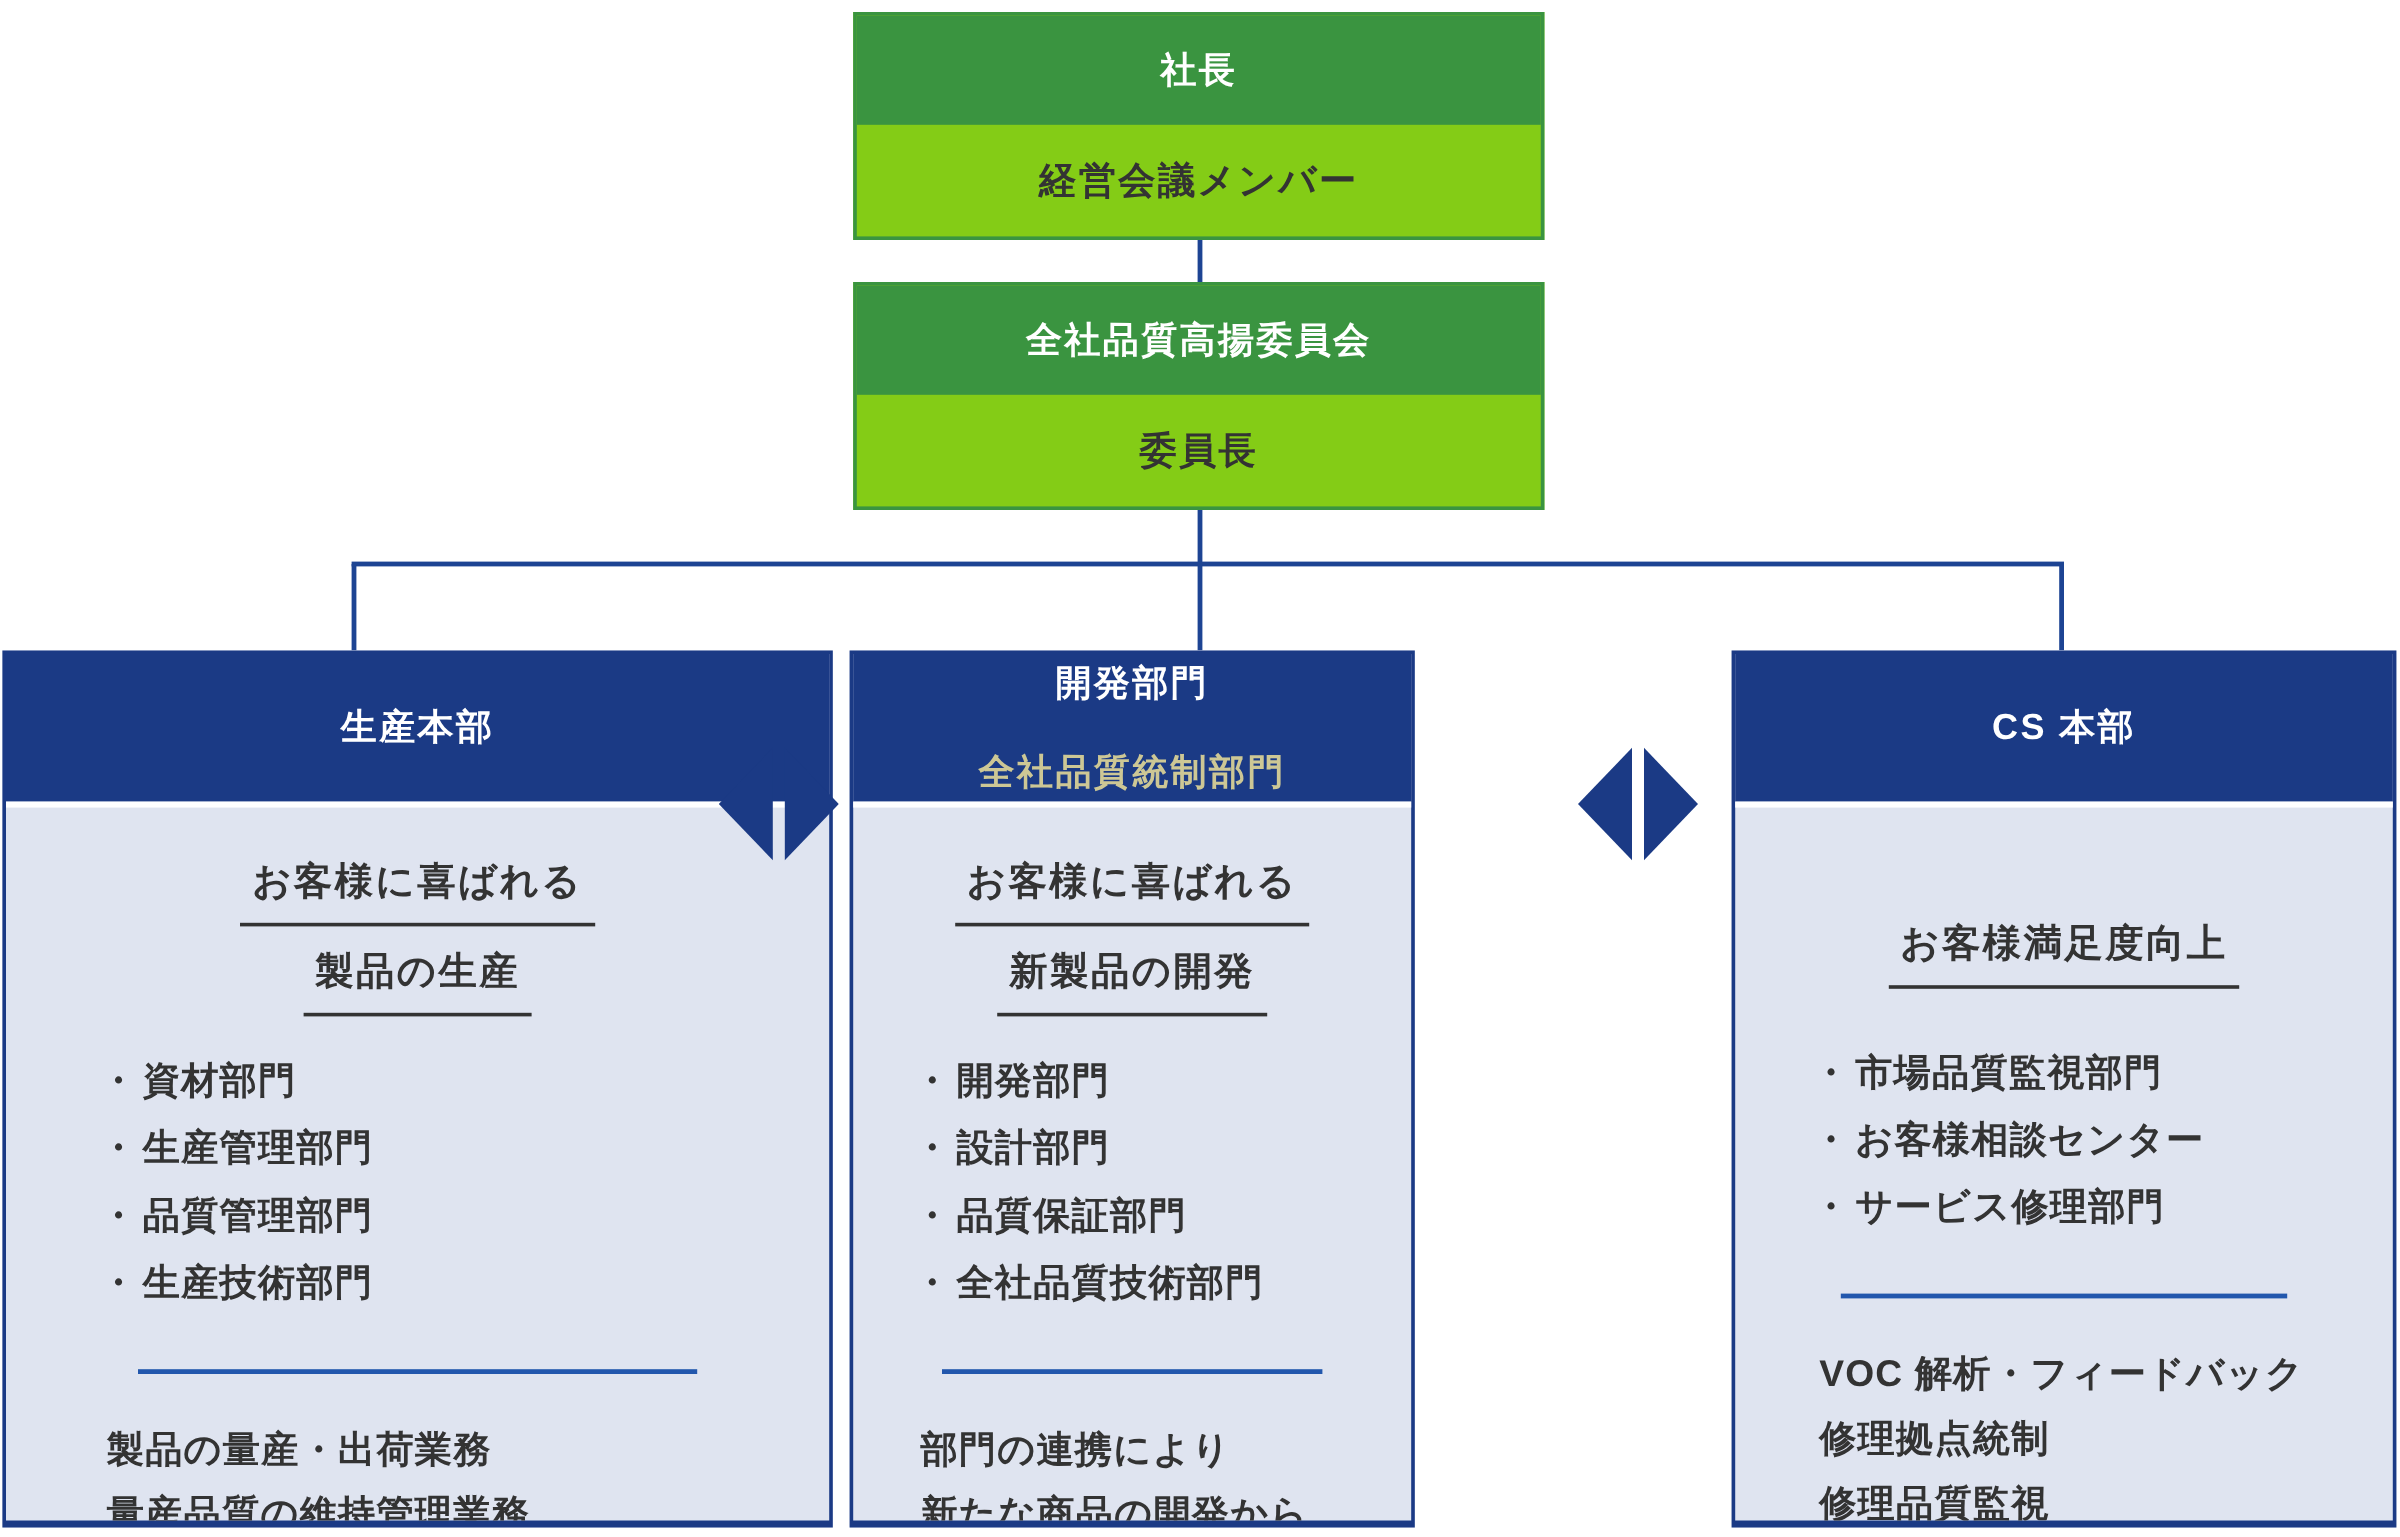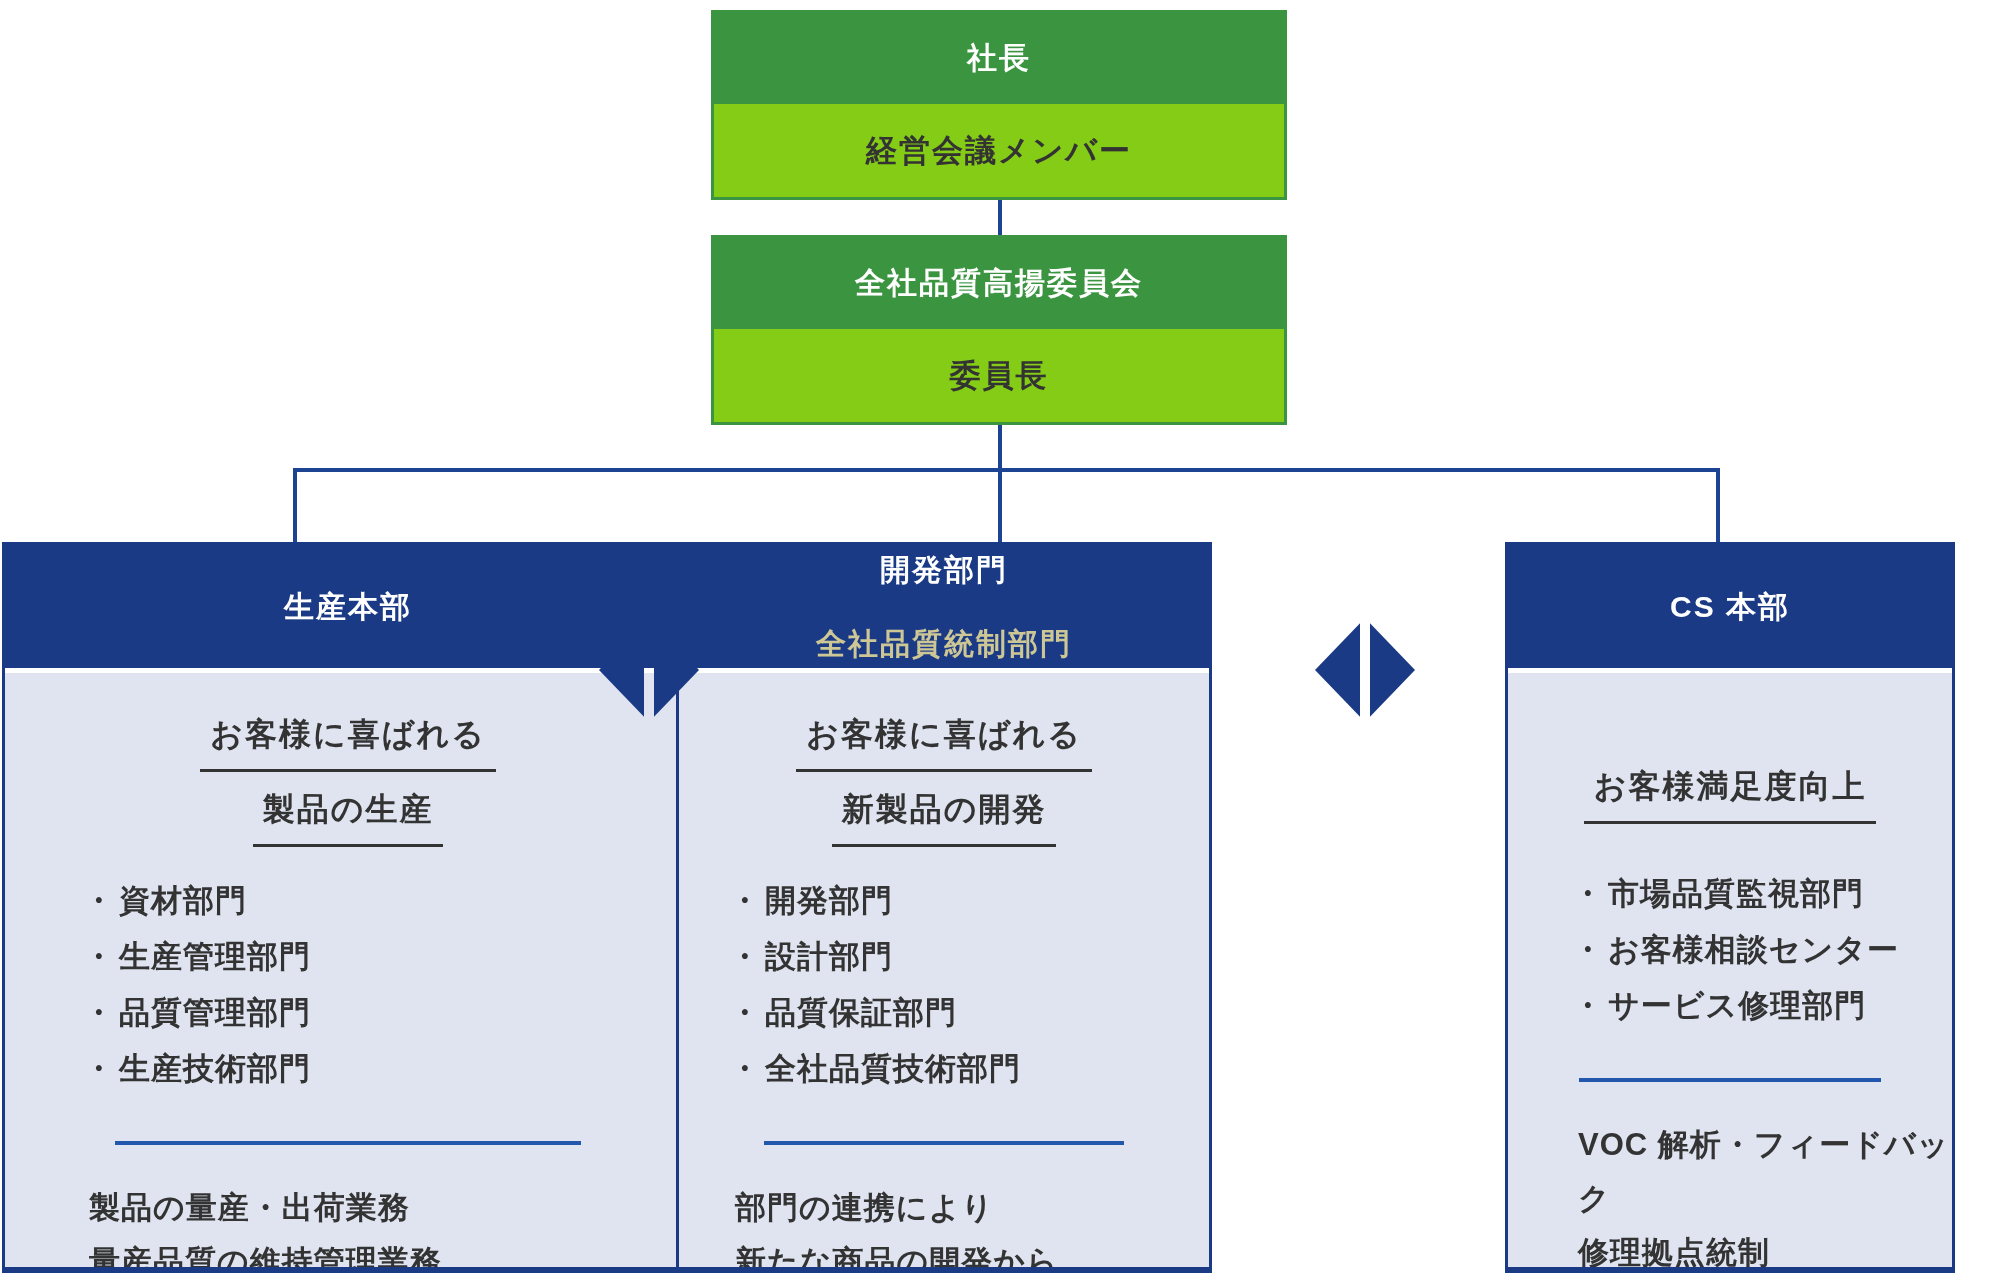--- a/index.html
+++ b/index.html
@@ -103,21 +103,21 @@
           </li>
       </ul>
       <div class="divider"></div>
       <div class="duties">
         <div>製品の量産・出荷業務</div>
         <div>量産品質の維持管理業務</div>
       </div>
     </div>
   </section>
 
-  <section class="col" style="left:676px;width:536px;--indent:50px">
+  <section class="col" style="left:708px;width:471px;--indent:50px">
     <header class="chead">
       <div class="ctitle">開発部門</div>
       <div class="csub">全社品質統制部門</div>
     </header>
     <div class="cbody">
       <div class="goal">
         <span class="goal-line"><span>お客様に喜ばれる</span></span>
         <span class="goal-line"><span>新製品の開発</span></span>
       </div>
       <ul class="deps">
@@ -140,21 +140,21 @@
       </ul>
       <div class="divider"></div>
       <div class="duties">
         <div>部門の連携により</div>
         <div>新たな商品の開発から</div>
 
       </div>
     </div>
   </section>
 
-  <section class="col col-right" style="left:1505px;width:450px;--indent:64px">
+  <section class="col col-right" style="left:1443px;width:554px;--indent:64px">
     <header class="chead">
       <div class="ctitle">CS 本部</div>
     </header>
     <div class="cbody">
       <div class="goal">
         <span class="goal-line"><span>お客様満足度向上</span></span>
       </div>
       <ul class="deps">
         <li>
             <span class="blt">・</span>

